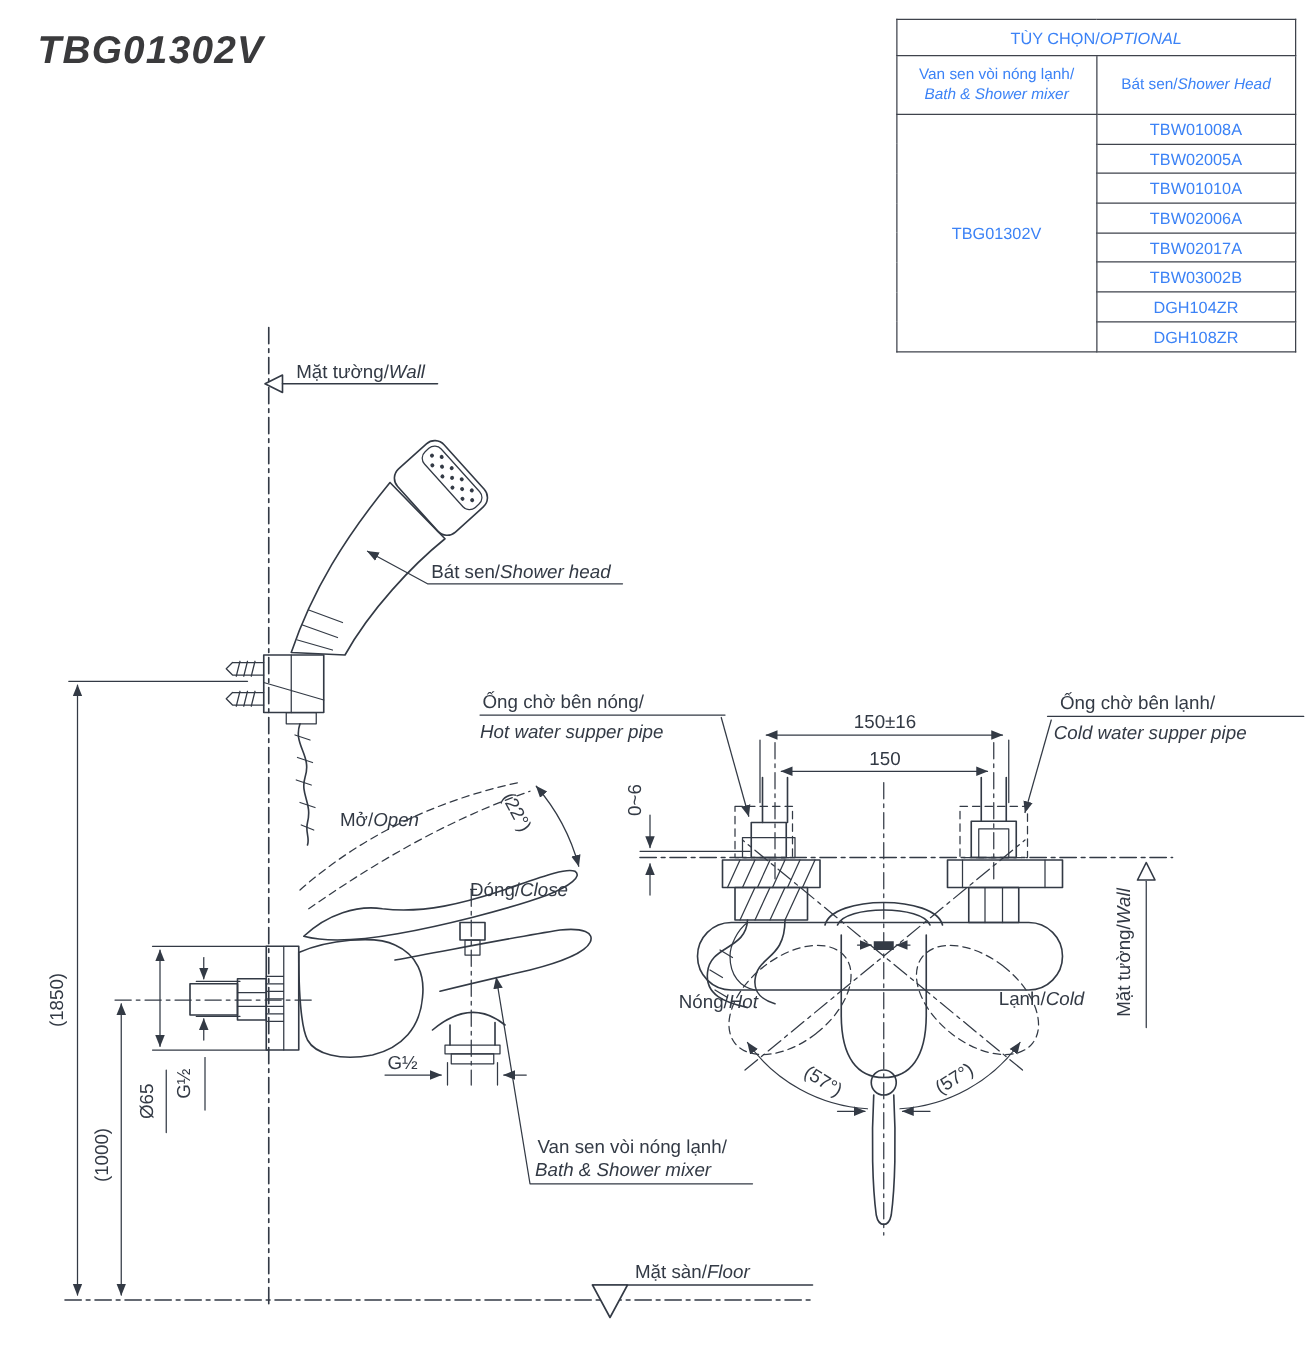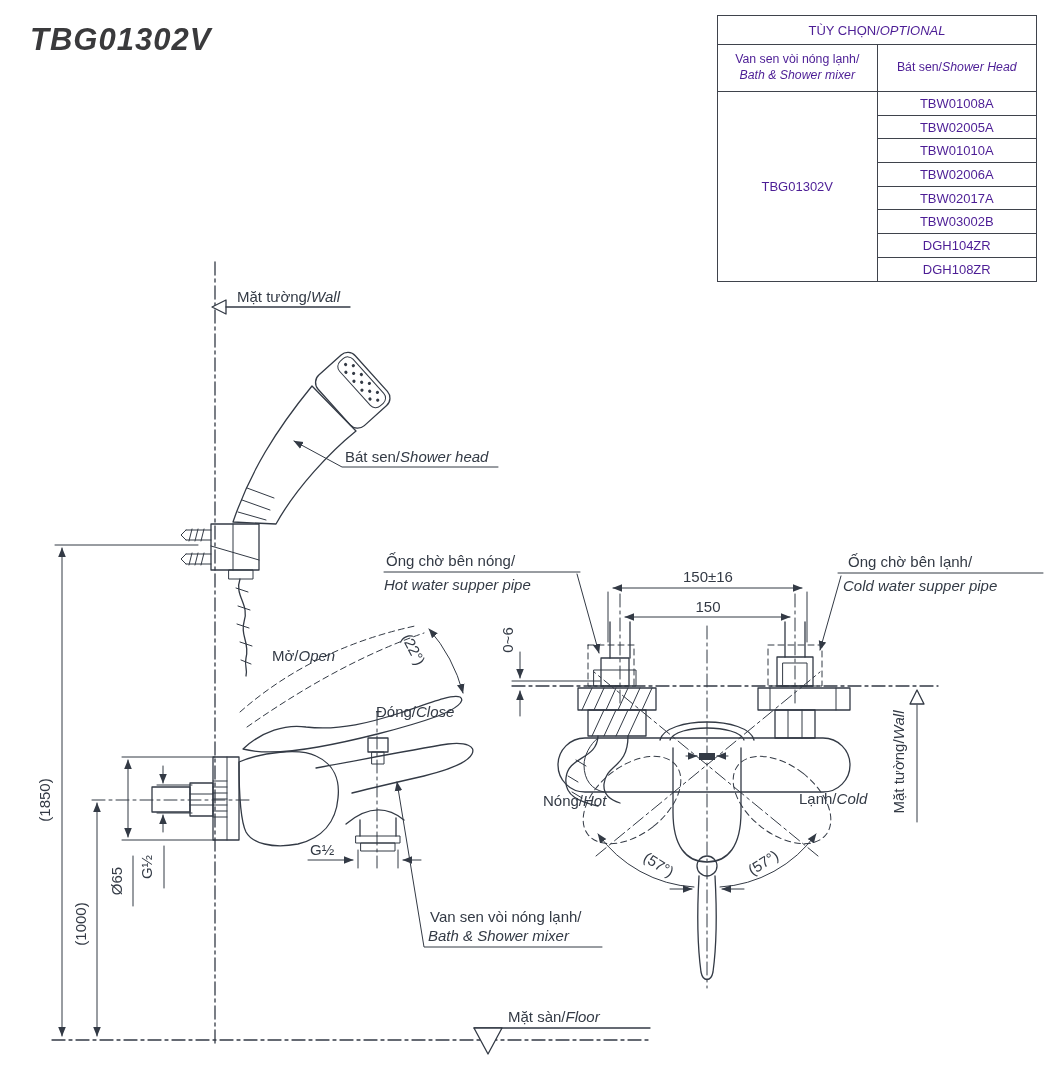--- a/index.html
+++ b/index.html
@@ -1,21 +1,21 @@
 <!DOCTYPE html>
 <html><head>
 <meta charset="utf-8">
 <style>
   html,body{margin:0;padding:0;background:#ffffff;}
   body{width:1046px;height:1076px;position:relative;overflow:hidden;
        font-family:"Liberation Sans",sans-serif;color:#2e333d;}
   .title{position:absolute;left:30px;top:22px;font-size:31px;font-weight:bold;
          font-style:italic;letter-spacing:1px;color:#3a3a3c;}
   table.opt{position:absolute;left:717px;top:15px;width:320px;border-collapse:collapse;
-            table-layout:fixed;font-size:13px;color:#4c1d95;}
+            table-layout:fixed;font-size:13px;color:#3b82f6;}
   table.opt td{border:1px solid #3f434c;text-align:center;vertical-align:middle;padding:0 2px;}
   td.thead{height:28px;}
   td.sub{height:46px;font-size:12.3px;line-height:1.3;}
   td.c1{width:142px;}
   td.c2{width:178px;}
   td.data{height:22.7px;}
   .it{font-style:italic;}
   svg{position:absolute;left:0;top:0;}
   svg *{vector-effect:none;}
   .ln{fill:none;stroke:#333a45;stroke-width:1.3;stroke-linecap:round;stroke-linejoin:round;}

